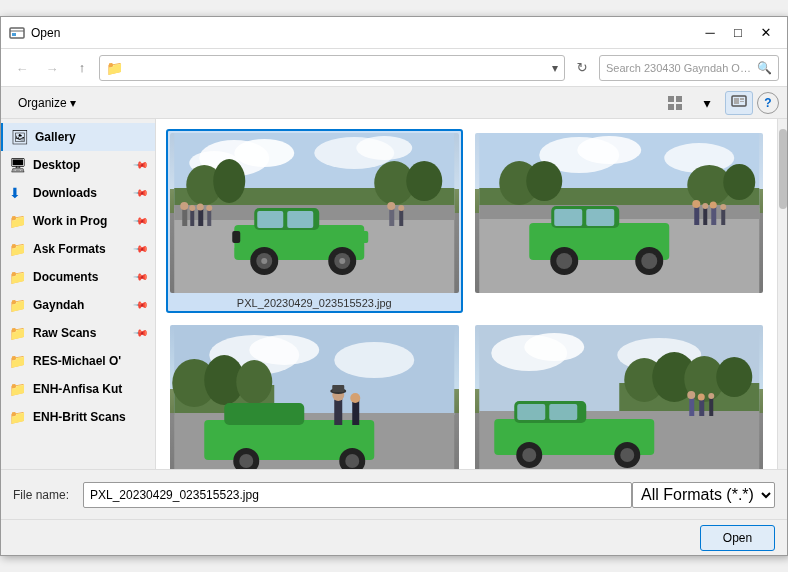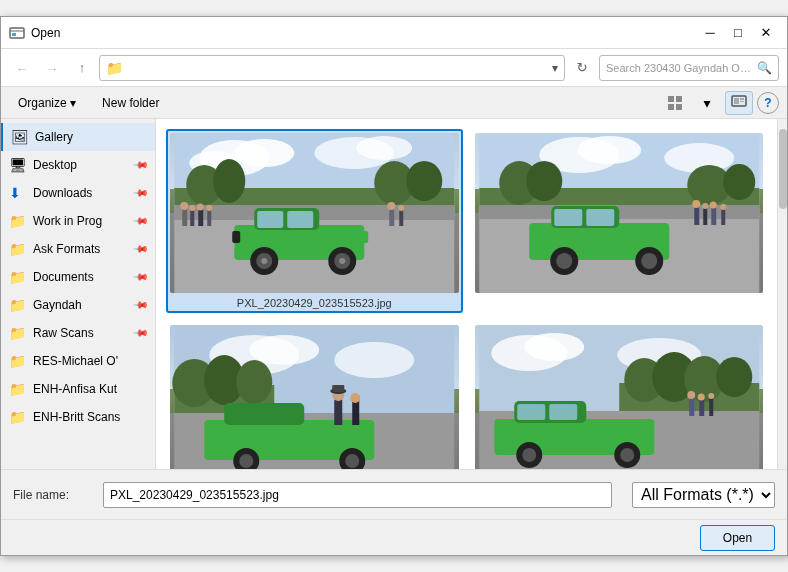--- a/index.html
+++ b/index.html
@@ -127,21 +127,20 @@
       color: #999;
       font-size: 12px;
     }
 
     .toolbar {
       background: #f0f0f0;
       height: 32px;
       display: flex;
       align-items: center;
       padding: 0 8px;
-      gap: 8px;
       border-bottom: 1px solid #ddd;
     }
     .toolbar-btn {
       height: 24px;
       padding: 0 8px;
       border: 1px solid transparent;
       background: transparent;
       cursor: pointer;
       border-radius: 3px;
       font-size: 12px;
@@ -212,20 +211,21 @@
       border-left: 2px solid #0078d4;
     }
     .sidebar-icon {
       font-size: 14px;
       min-width: 18px;
     }
     .sidebar-label {
       flex: 1;
       overflow: hidden;
       text-overflow: ellipsis;
+      font-weight: bold;
     }
     .pin-icon {
       font-size: 10px;
       color: #0066cc;
       transform: rotate(45deg);
     }
 
     .main-panel {
       flex: 1;
       background: #fff;
@@ -287,21 +287,21 @@
       left: 1px;
     }
 
     .bottom-bar {
       height: 50px;
       background: #f0f0f0;
       border-top: 1px solid #ddd;
       display: flex;
       align-items: center;
       padding: 0 12px;
-      gap: 20px;
+      gap: 0;
     }
     .filename-label {
       font-size: 12px;
       color: #333;
       min-width: 70px;
     }
     .filename-input {
       flex: 1;
       height: 26px;
       border: 1px solid #999;
@@ -396,21 +396,20 @@
     </div>
     <button class="refresh-btn">↻</button>
     <div class="search-bar">
       <span style="color:#999;font-size:11px;overflow:hidden;text-overflow:ellipsis;white-space:nowrap;">Search 230430 Gayndah Ora...</span>
       <span style="margin-left:auto;color:#666;">🔍</span>
     </div>
   </div>
 
   <div class="toolbar">
     <button class="toolbar-btn">Organize ▾</button>
-    <button class="toolbar-btn">New folder</button>
     <div class="toolbar-separator"></div>
     <div class="toolbar-right">
       <button class="view-btn">
         <svg width="16" height="16" viewBox="0 0 16 16">
           <rect x="1" y="1" width="6" height="6" fill="#888"></rect>
           <rect x="9" y="1" width="6" height="6" fill="#888"></rect>
           <rect x="1" y="9" width="6" height="6" fill="#888"></rect>
           <rect x="9" y="9" width="6" height="6" fill="#888"></rect>
         </svg>
       </button>

